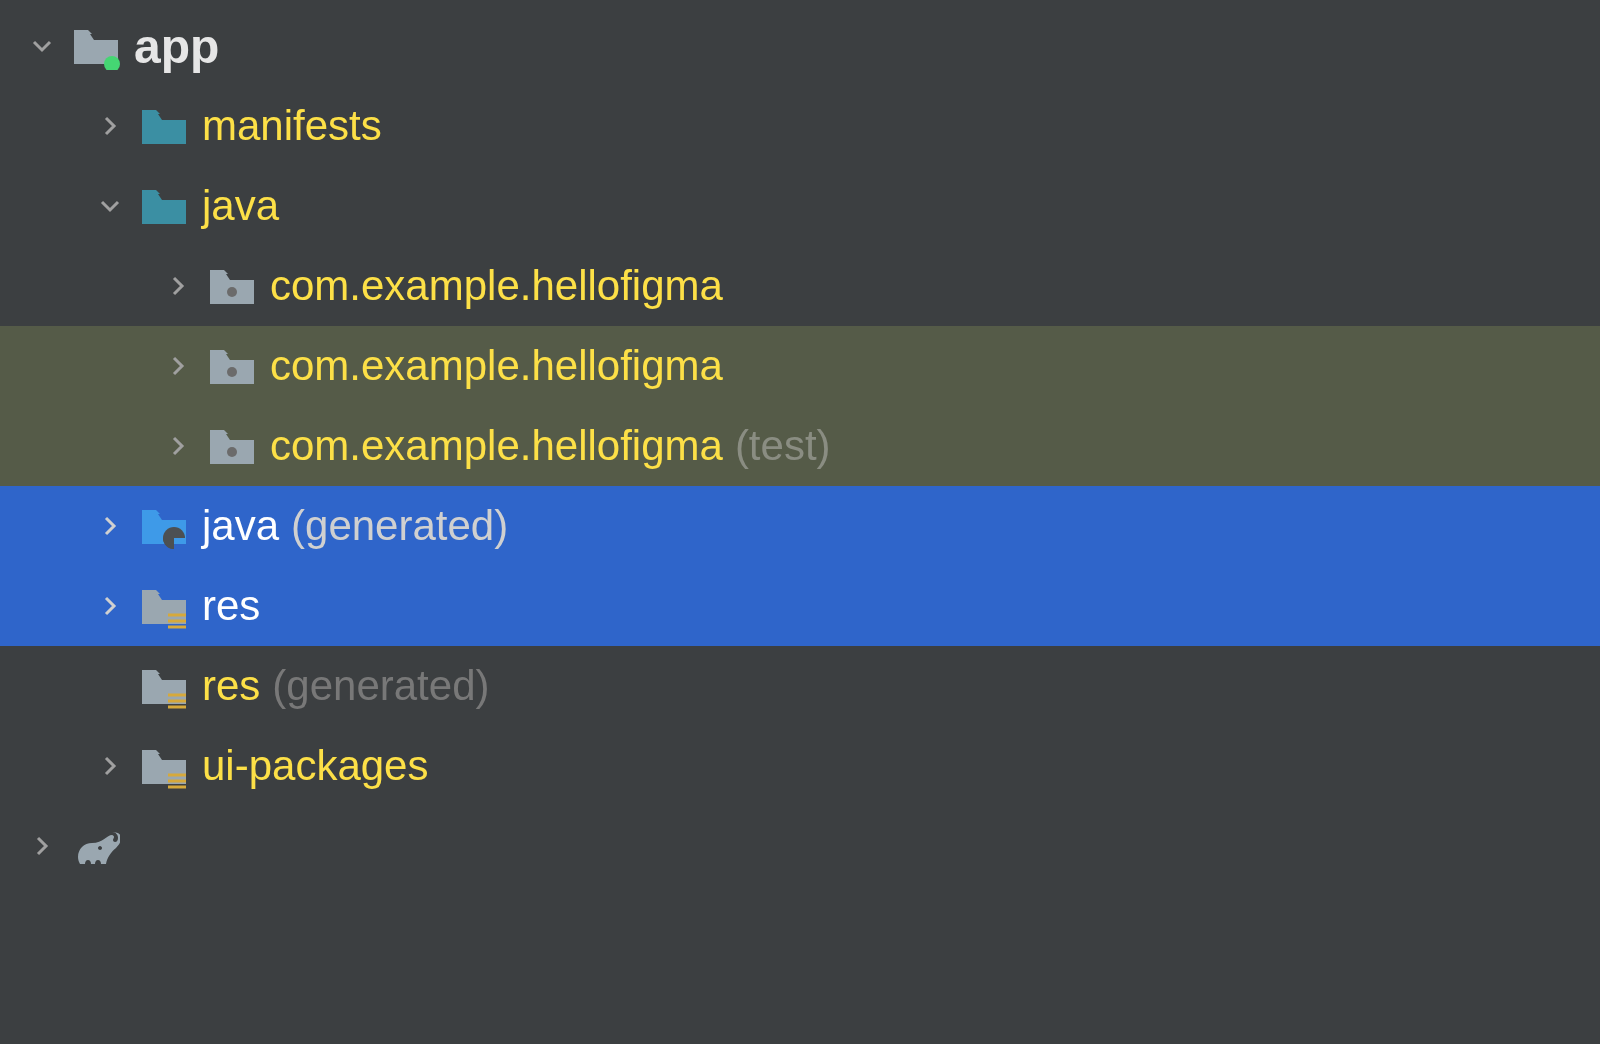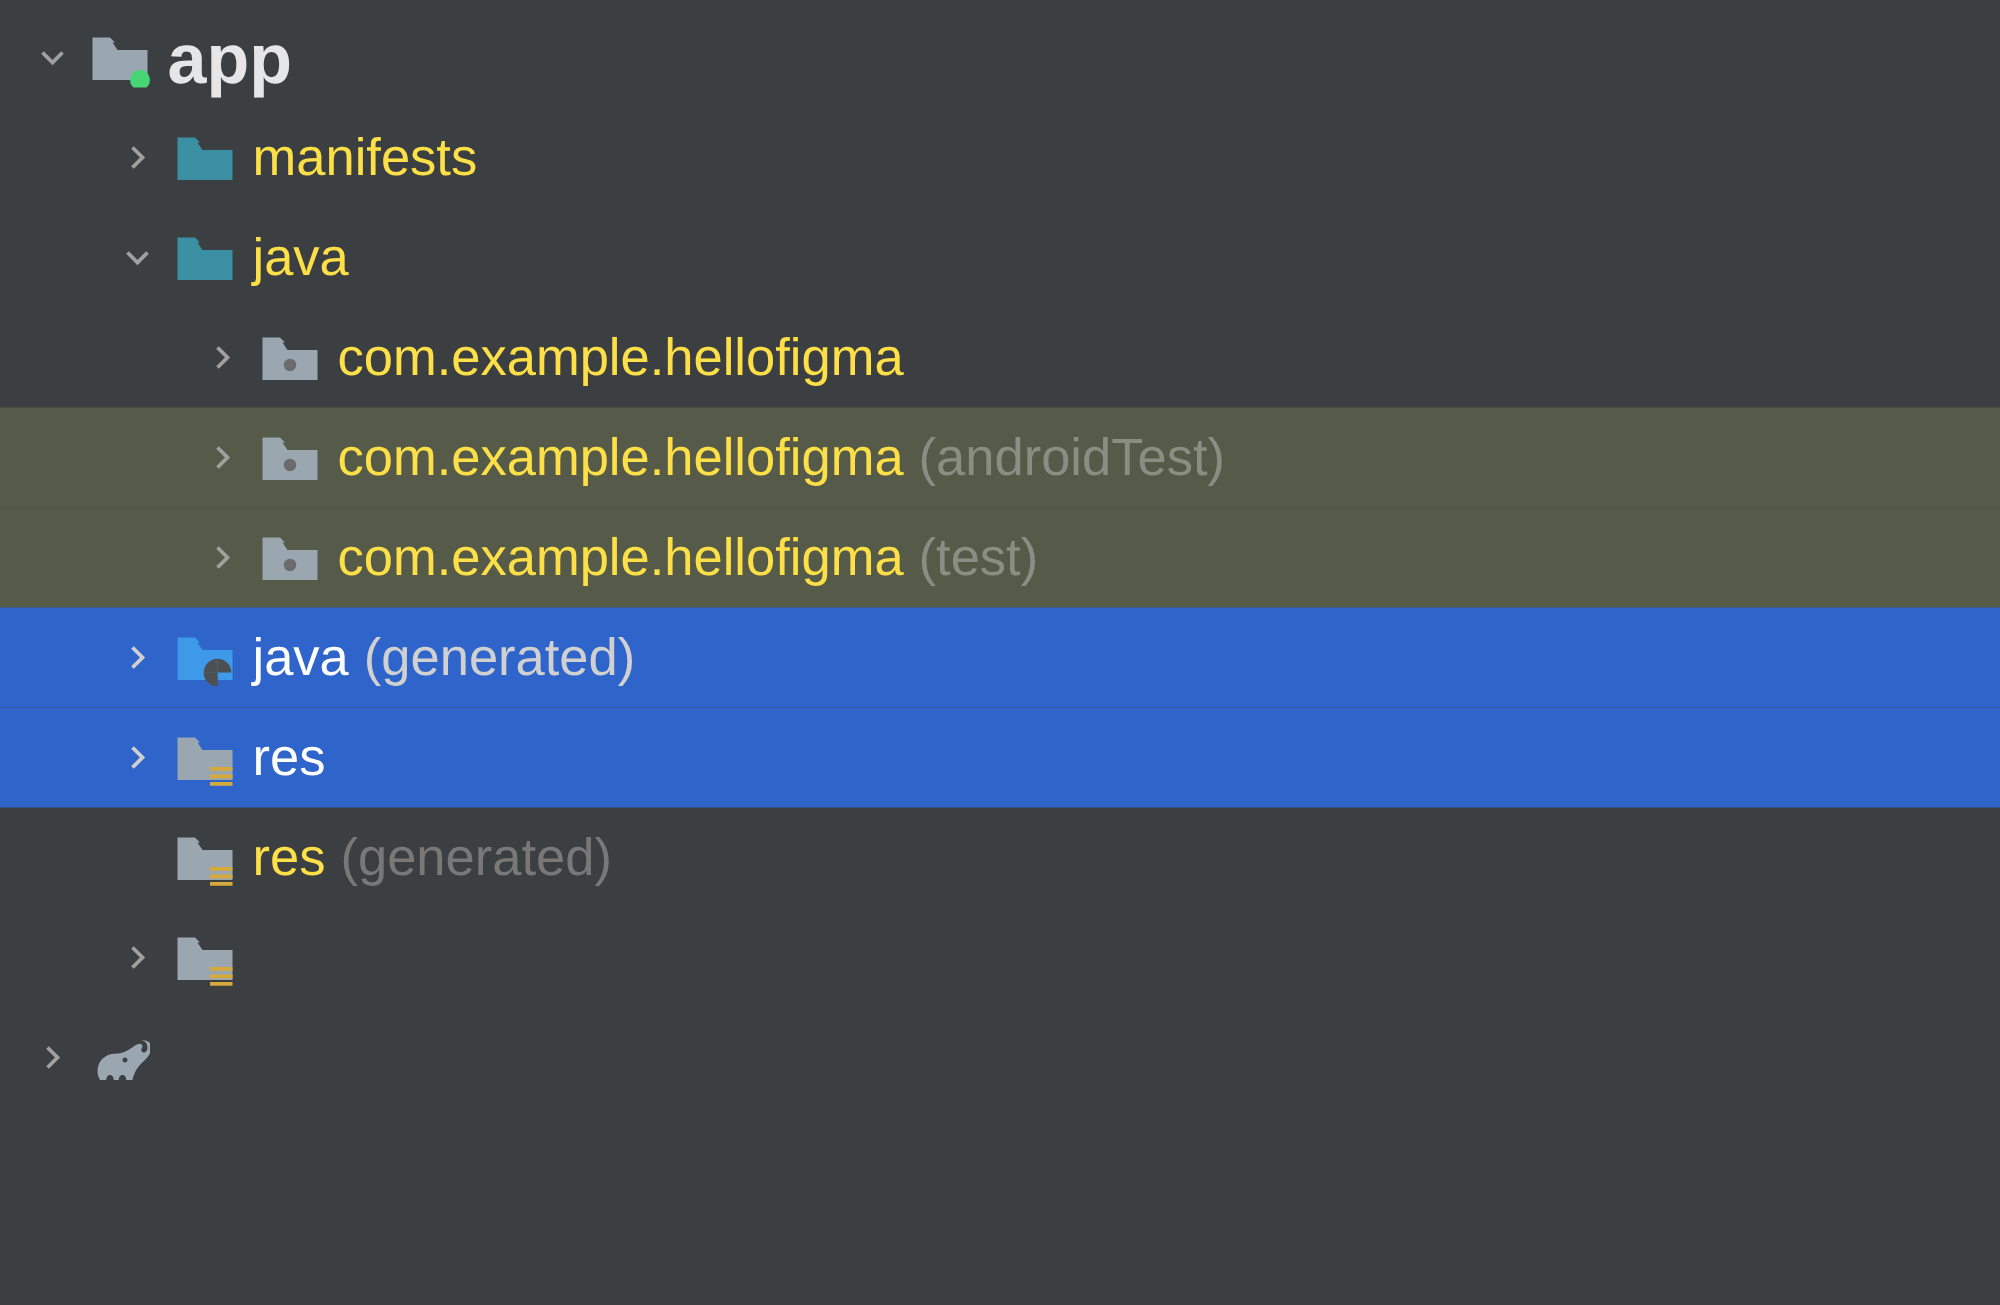--- a/index.html
+++ b/index.html
@@ -57,21 +57,21 @@
       margin-right: 14px;
       flex-shrink: 0;
       position: relative;
     }
     .label {
       color: #fde047;
     }
     .label-bold {
       font-weight: 700;
       color: #e6e6e6;
-      font-size: 56px;
+      font-size: 48px;
     }
     .selected .label {
       color: #ffffff;
     }
     .suffix {
       color: #787878;
       margin-left: 12px;
     }
     .selected .suffix {
       color: #d0d0d0;
@@ -177,21 +177,20 @@
         <path d="M8 4 L16 12 L8 20" fill="none" stroke="#a0a0a0" stroke-width="3"></path>
       </svg>
   </span>
   <span class="icon">
     <svg viewBox="0 0 48 48">
       <path class="folder-gray" d="M2 12 L18 12 L22 18 L46 18 L46 42 L2 42 Z M2 12 L2 8 L16 8 L20 12 Z"></path>
       <circle class="folder-dot" cx="24" cy="30" r="5"></circle>
     </svg>
   </span>
   <span class="label">com.example.hellofigma</span>
-  <span class="suffix">(androidTest)</span>
 </div>
 
 <div class="tree-row highlighted">
   <span class="indent" style="width:136px"></span>
   <span class="chevron">
     <svg viewBox="0 0 24 24">
         <path d="M8 4 L16 12 L8 20" fill="none" stroke="#a0a0a0" stroke-width="3"></path>
       </svg>
   </span>
   <span class="icon">
@@ -267,20 +266,21 @@
       </svg>
   </span>
   <span class="icon">
     <svg viewBox="0 0 48 48">
       <path class="folder-gray" d="M2 12 L18 12 L22 18 L46 18 L46 42 L2 42 Z M2 12 L2 8 L16 8 L20 12 Z"></path>
       <line class="stack-lines" x1="28" y1="33" x2="46" y2="33"></line>
       <line class="stack-lines" x1="28" y1="39" x2="46" y2="39"></line>
       <line class="stack-lines" x1="28" y1="45" x2="46" y2="45"></line>
     </svg>
   </span>
+  <span class="label">ui-packages</span>
 </div>
 
 <div class="tree-row">
   <span class="indent" style="width:0px"></span>
   <span class="chevron">
     <svg viewBox="0 0 24 24">
         <path d="M8 4 L16 12 L8 20" fill="none" stroke="#a0a0a0" stroke-width="3"></path>
       </svg>
   </span>
   <span class="icon">

